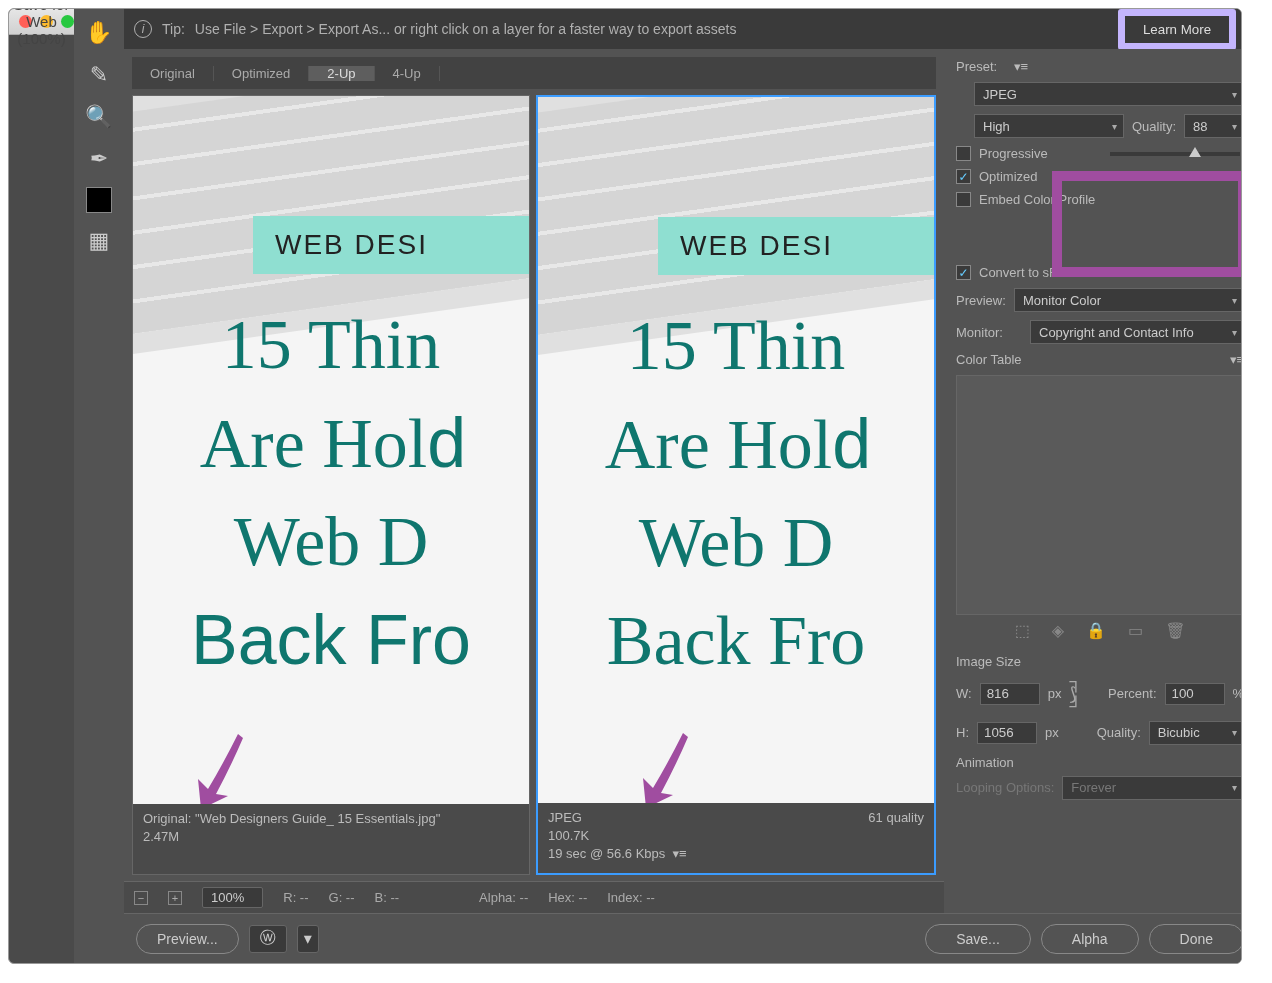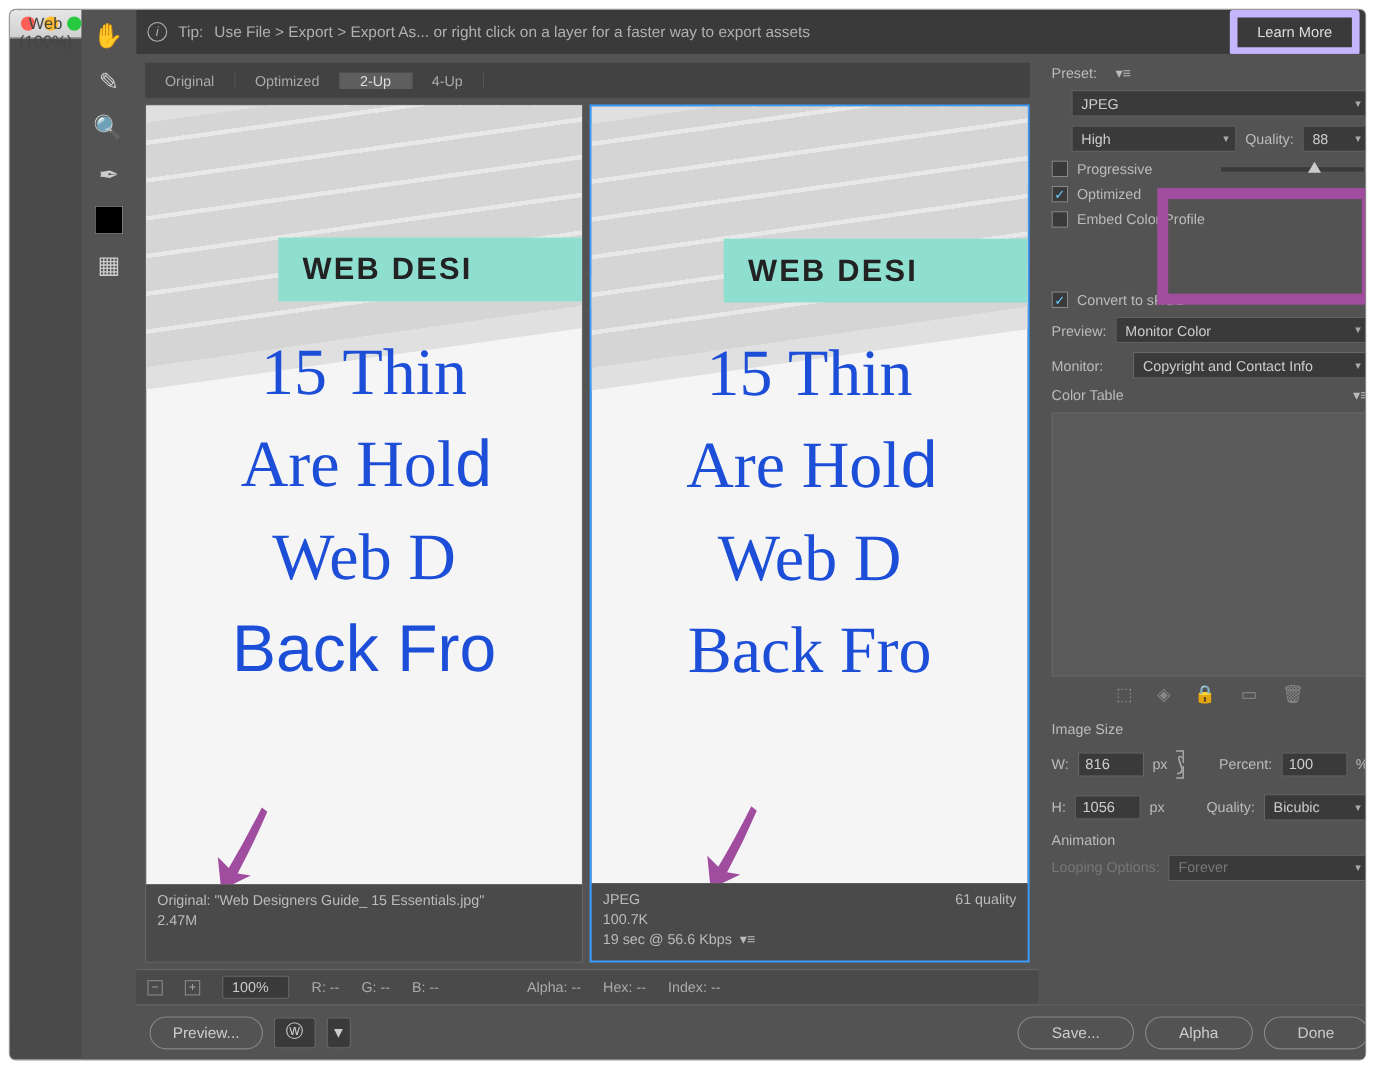--- a/index.html
+++ b/index.html
@@ -22,22 +22,22 @@
 .previews{width:820px;display:flex;flex-direction:column}
 .tabs{height:32px;background:#424242;display:flex;align-items:center;margin:8px 8px 0}
 .tab{padding:0 18px;display:flex;align-items:center;color:#aaa;font-size:13px;border-right:1px solid #555;cursor:pointer}
 .tab.active{background:#5e5e5e;color:#ddd}
 .pv-grid{flex:1;display:flex;gap:6px;padding:6px 8px}
 .pane{flex:1;display:flex;flex-direction:column;border:1px solid #666}
 .pane.sel{border:2px solid #3b9cff}
 .img{flex:1;background:#f5f5f5;position:relative;overflow:hidden}
 .kb{position:absolute;top:-30px;left:-60px;width:500px;height:260px;background:#e0e0e0;border-radius:20px;transform:rotate(-8deg)}
 .kb::after{content:"";position:absolute;inset:20px;background:repeating-linear-gradient(0deg,#d5d5d5 0 30px,#e8e8e8 30px 34px),repeating-linear-gradient(90deg,transparent 0 30px,#e8e8e8 30px 34px)}
-.banner{position:absolute;top:120px;left:120px;right:-10px;height:58px;background:#8fdfd1;display:flex;align-items:center;padding-left:22px;font-weight:700;font-size:28px;letter-spacing:2px;color:#222}
-.headline{position:absolute;top:200px;left:0;right:0;text-align:center;font-family:Georgia,serif;font-size:60px;line-height:1.4;color:#1d4ed8}
+.banner{position:absolute;top:120px;left:120px;right:-10px;height:58px;background:#8fdfd1;display:flex;align-items:center;padding-left:22px;font-weight:400;font-size:28px;letter-spacing:2px;color:#222}
+.headline{position:absolute;top:200px;left:0;right:0;text-align:center;font-family:Georgia,serif;font-size:70px;line-height:1.4;color:#0f766e}
 .arrow{position:absolute;width:70px;height:90px;pointer-events:none}
 .arrow svg{width:100%;height:100%}
 .infobox{height:70px;background:#4a4a4a;color:#bbb;font-size:13px;padding:6px 10px;line-height:1.4;position:relative}
 .infobox .rt{position:absolute;top:6px;right:10px}
 .status{height:32px;background:#4a4a4a;display:flex;align-items:center;gap:20px;padding:0 10px;color:#aaa;font-size:13px;border-top:1px solid #666}
 .toggle{width:14px;height:14px;border:1px solid #888;display:inline-flex;align-items:center;justify-content:center;font-size:11px}
 .zoom-sel{background:#3a3a3a;color:#ccc;padding:2px 18px 2px 8px;border:1px solid #666;border-radius:2px}
 .btnbar{height:50px;background:#535353;display:flex;align-items:center;gap:10px;padding:0 12px;border-top:1px solid #666}
 .pill{background:#535353;border:1px solid #888;color:#ccc;padding:6px 20px;border-radius:16px;font-size:14px;cursor:pointer}
 .icon-sel{width:38px;height:28px;background:#3a3a3a;border:1px solid #666;border-radius:3px;display:flex;align-items:center;justify-content:center;color:#ccc}

